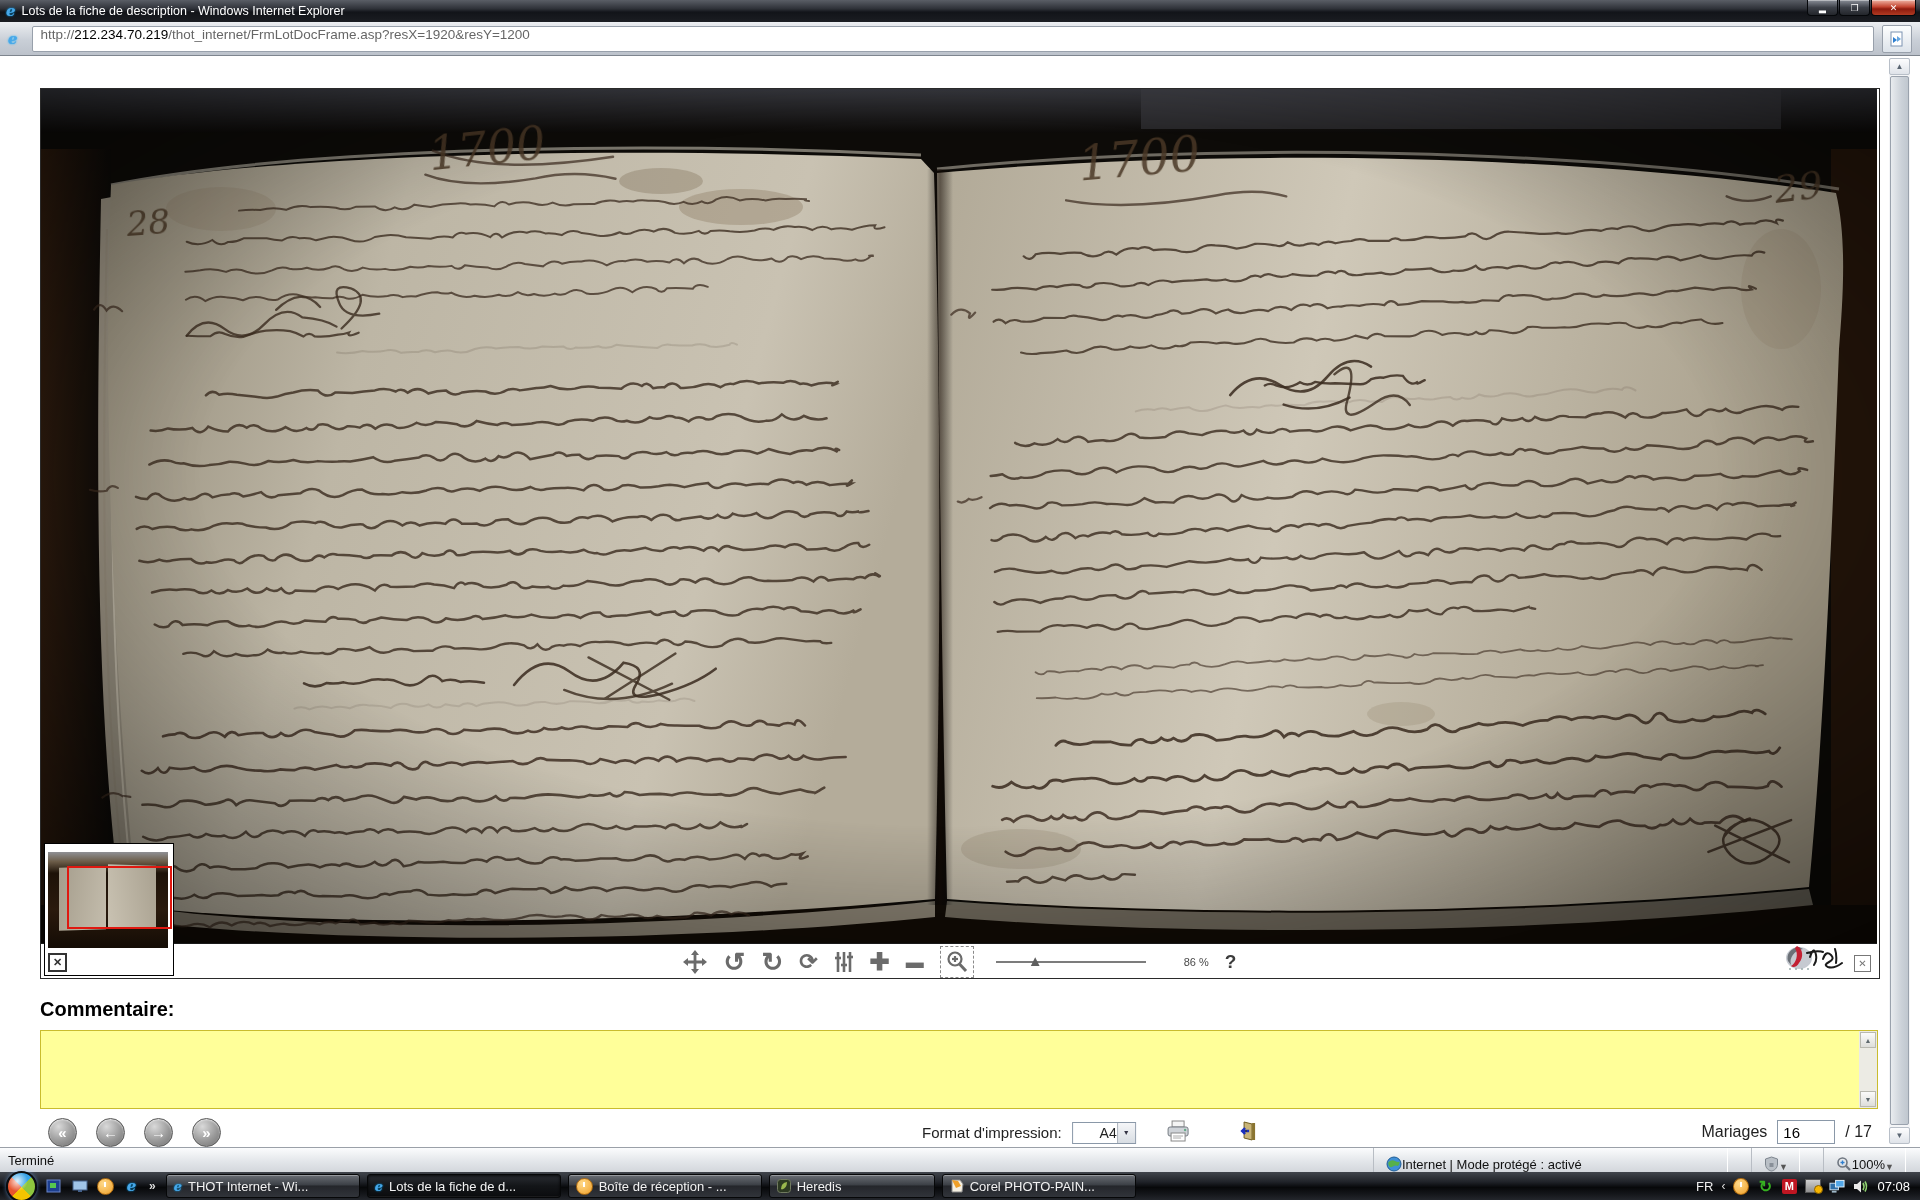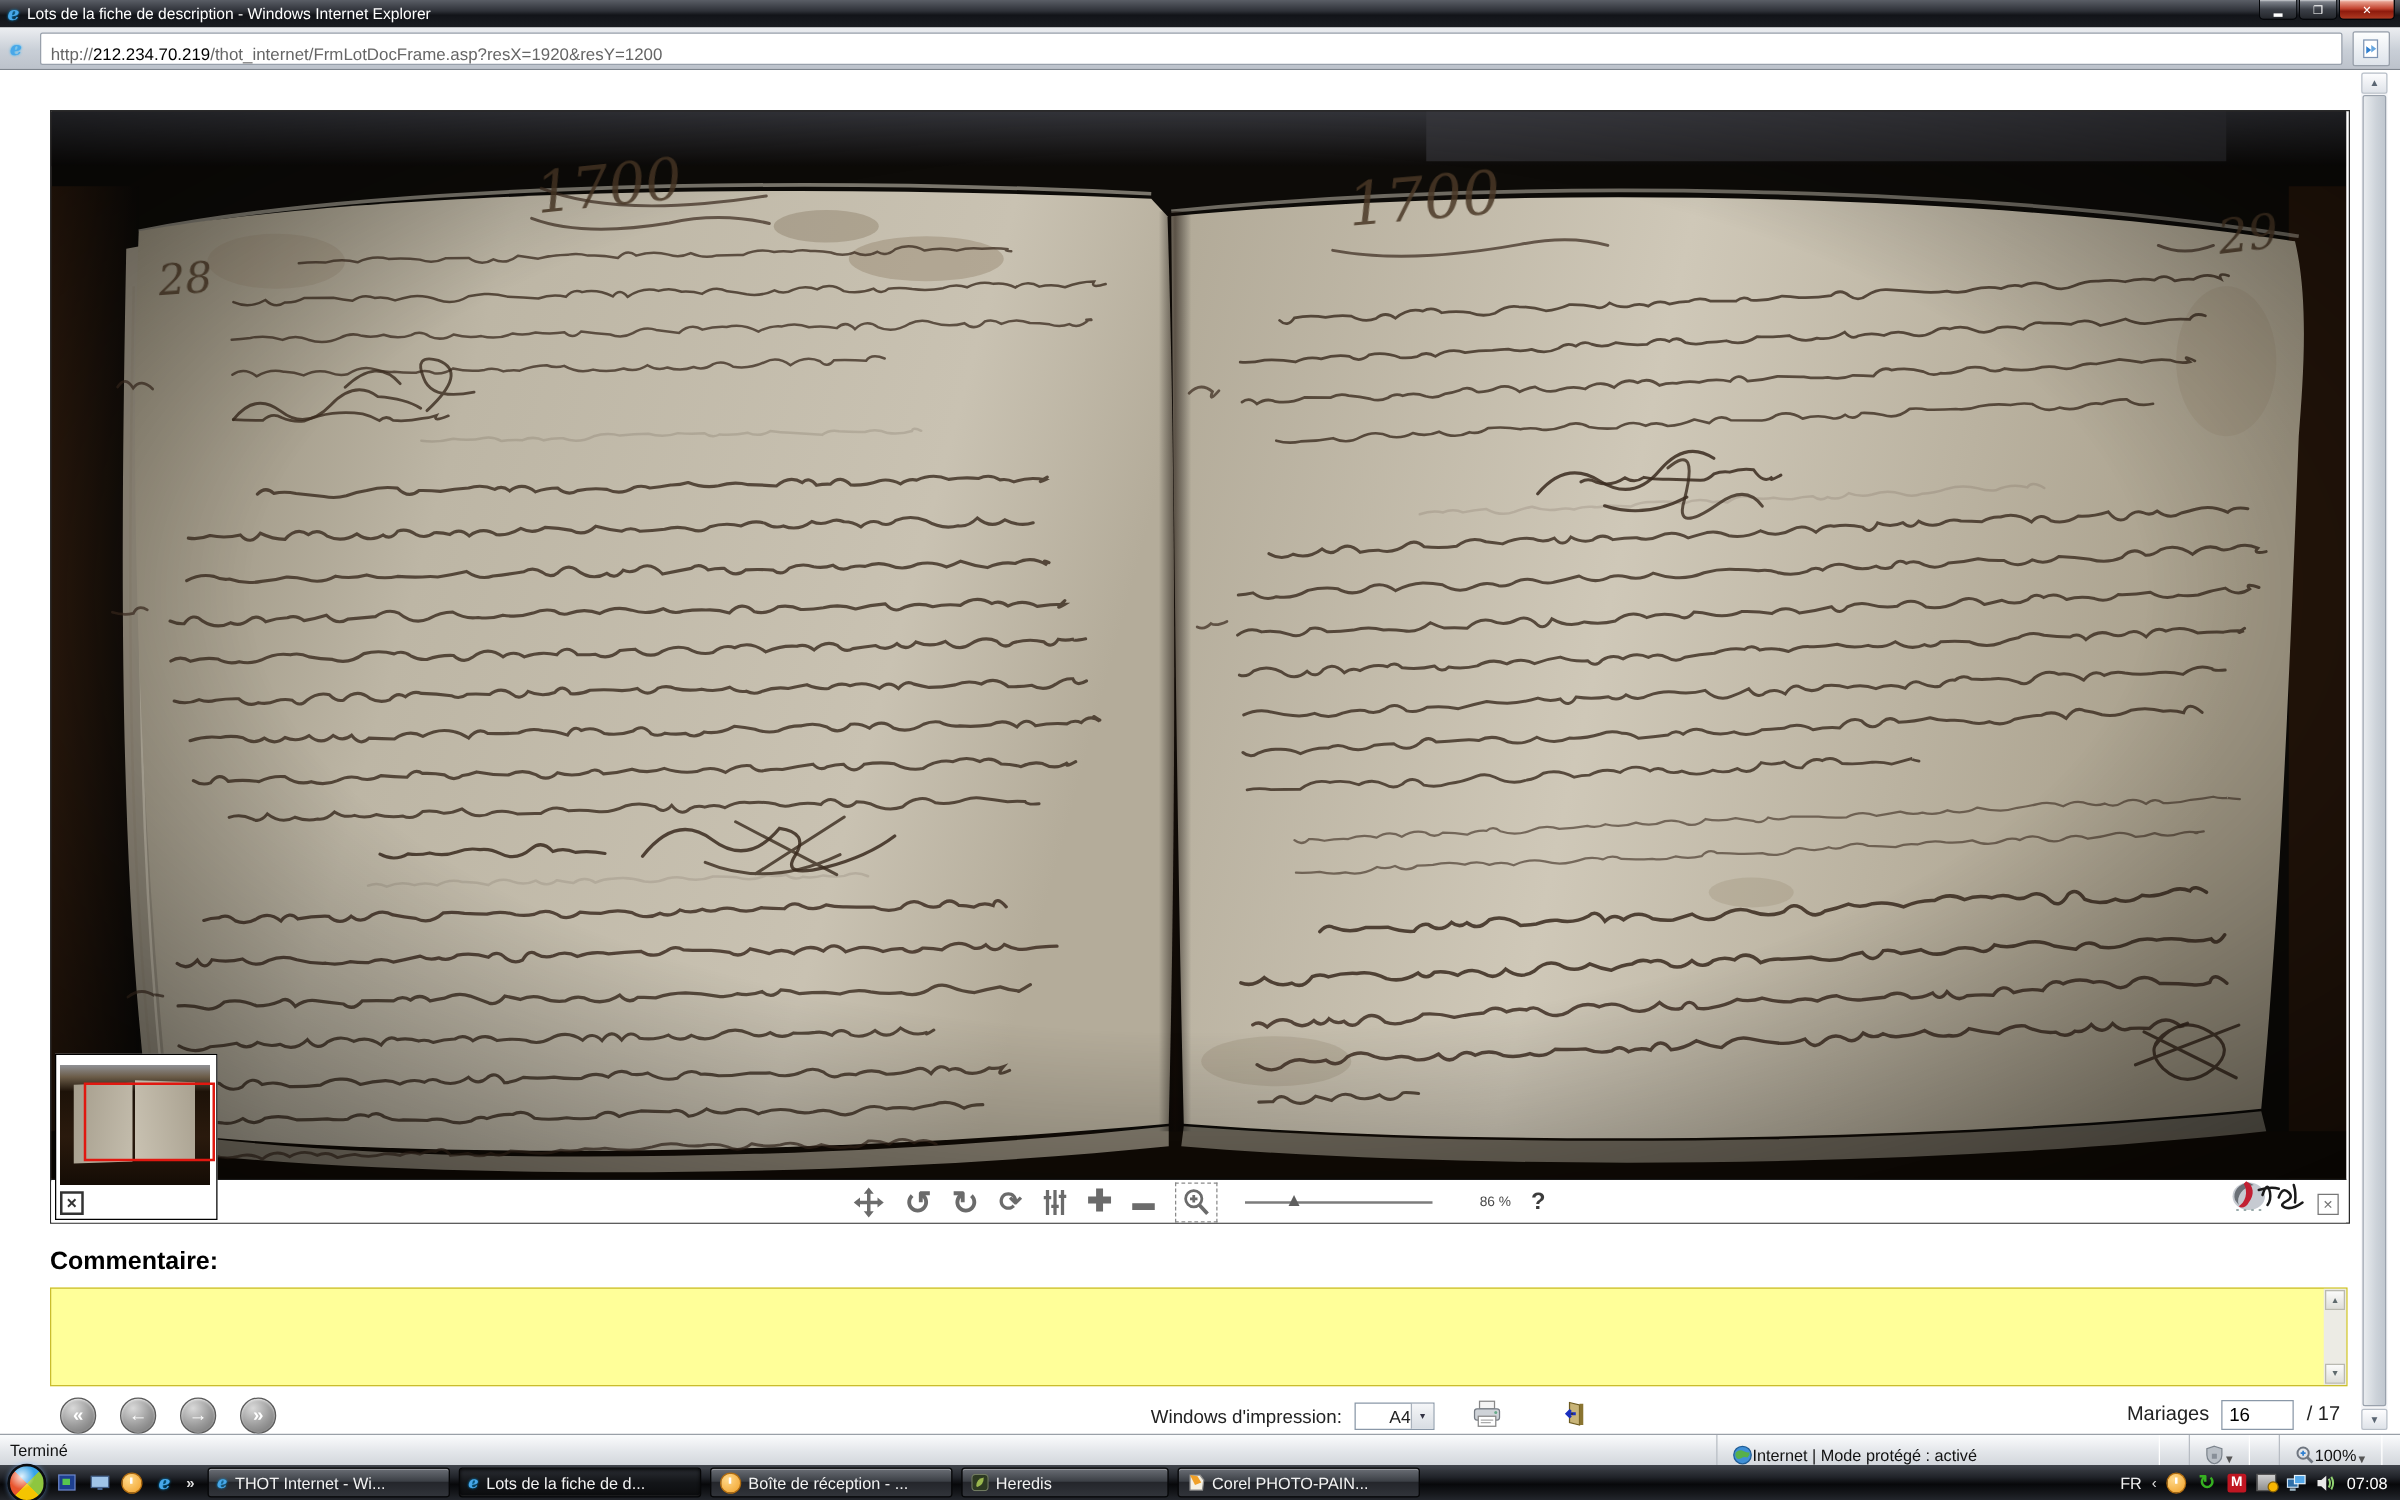--- a/index.html
+++ b/index.html
@@ -16,21 +16,21 @@
   .wbtn{width:29px;height:15px;border:1px solid #05070a;border-top:none;
     border-radius:0 0 4px 4px;display:flex;align-items:center;justify-content:center;
     font-size:9px;color:#fff;background:linear-gradient(#8a8f98,#3c4048 50%,#23262b);
     box-shadow:inset 0 1px rgba(255,255,255,.4);}
   .wbtn.close{width:43px;background:linear-gradient(#f0b4a4,#c44531 45%,#8e1b0d 60%,#b03a22);}
 
   .addressbar{position:absolute;top:22px;left:0;right:0;height:33px;
     background:linear-gradient(#eceef1,#c9cfd7 55%,#bcc2cb);
     border-bottom:1px solid #7e858e;display:flex;align-items:center;padding:0 8px;gap:8px;}
   .urlbox{flex:1;height:24px;background:#fff;border:1px solid #98a0ab;border-radius:2px;
-    display:flex;align-items:flex-end;padding:0 8px;font-size:13.5px;color:#666;gap:0;}
+    display:flex;align-items:flex-start;padding:0 8px;font-size:13.5px;color:#666;gap:0;}
   .urlbox .dom{color:#000;}
   .gobtn{width:28px;height:26px;border:1px solid #98a0ab;border-radius:2px;
     background:linear-gradient(#fdfefe,#dde3ea);display:flex;align-items:center;justify-content:center;}
 
   
   .content{position:absolute;top:56px;left:0;right:0;bottom:52px;background:#fff;}
   .doc-title{position:absolute;top:2px;left:40px;width:1838px;text-align:center;
     font-size:22px;font-weight:bold;color:#000;}
 
   .viewer{position:absolute;left:40px;top:32px;width:1838px;height:889px;
@@ -396,21 +396,21 @@
   </div>
 
   <div class="bottom-row">
     <div class="nav-group">
       <div class="nav-btn">«</div>
       <div class="nav-btn">←</div>
       <div class="nav-btn">→</div>
       <div class="nav-btn">»</div>
     </div>
     <div class="format-group">
-      <span>Windows d'impression:</span>
+      <span>Format d'impression:</span>
       <div class="select">
         <span class="val">A4</span>
         <span class="sarr">▼</span>
       </div>
       <span class="printer">
         <svg width="24" height="22" viewBox="0 0 24 22">
           <rect x="6" y="1" width="12" height="6" fill="#f4f4f4" stroke="#888"></rect>
           <rect x="2" y="7" width="20" height="9" rx="2" fill="#cfd3d8" stroke="#767c84"></rect>
           <rect x="5" y="13" width="14" height="8" fill="#fff" stroke="#888"></rect>
           <line x1="7" y1="16" x2="17" y2="16" stroke="#aaa"></line>

